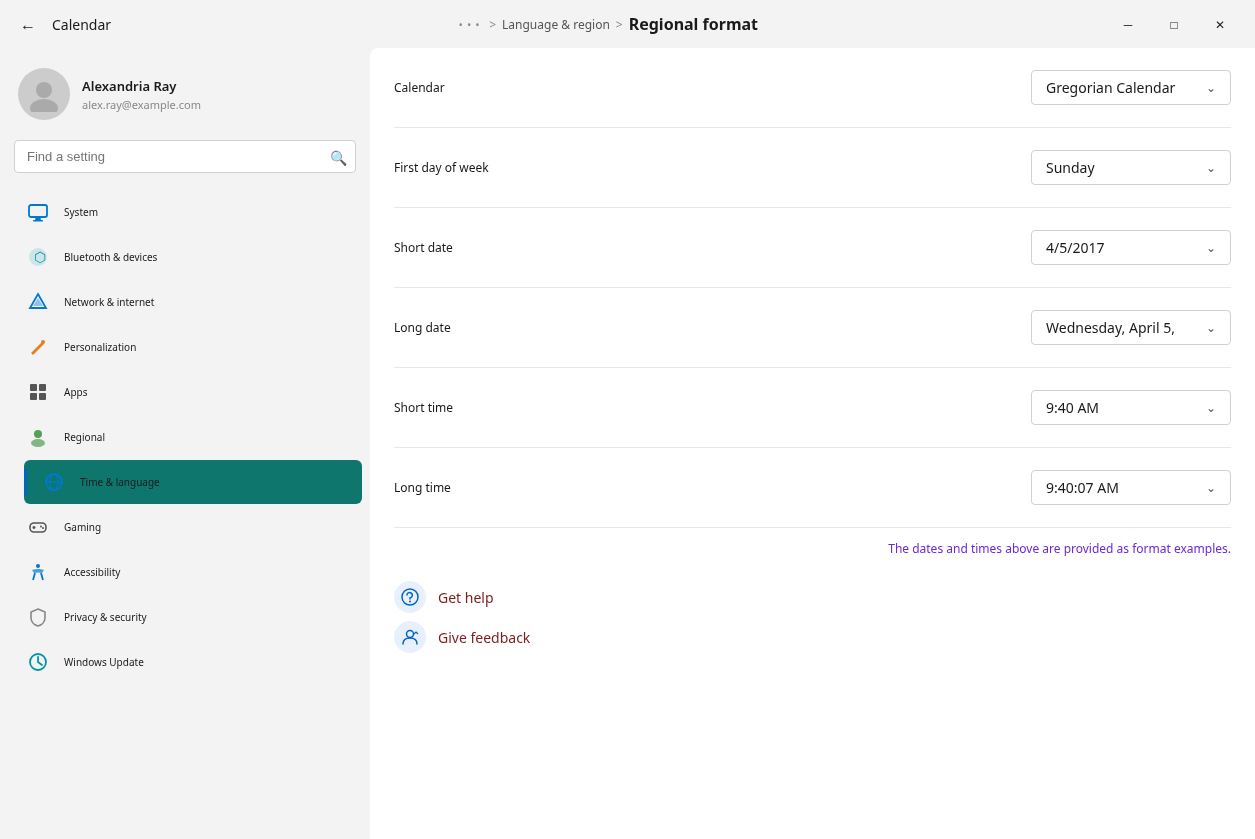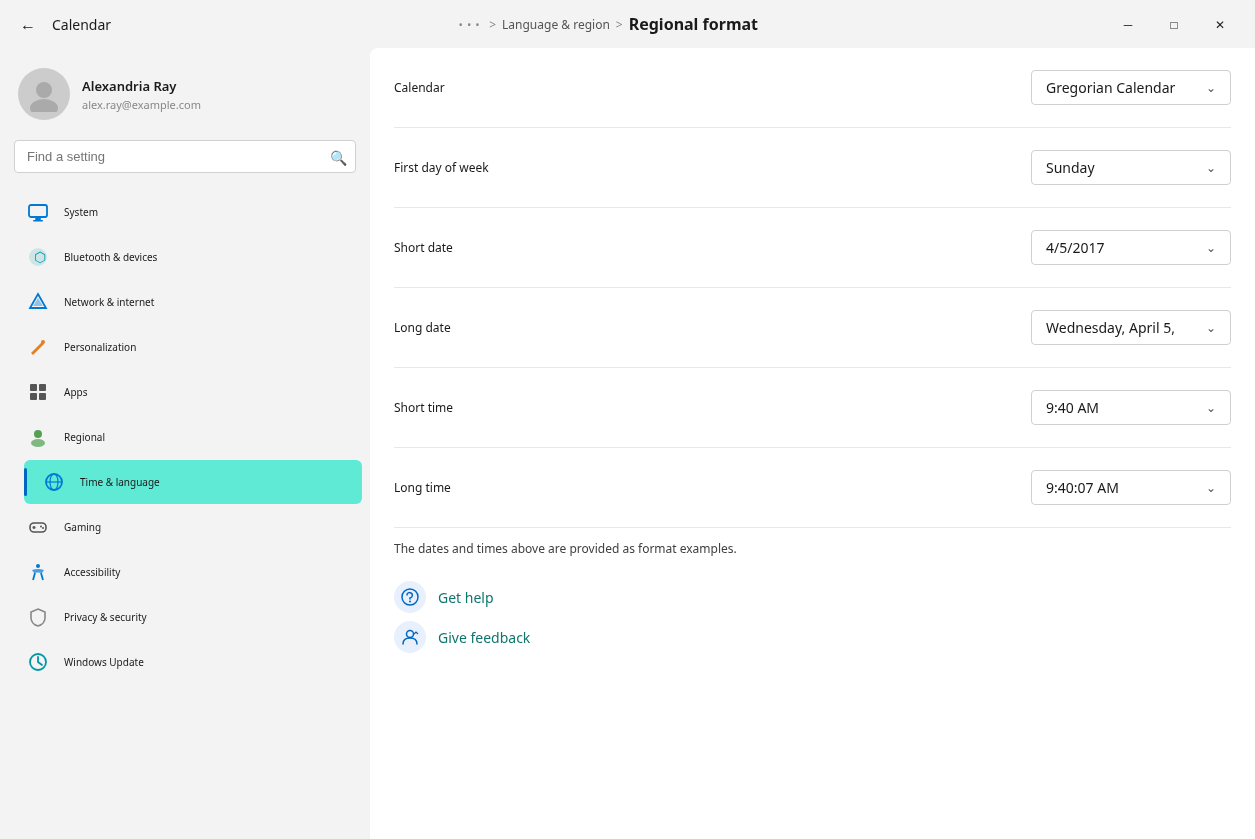--- a/index.html
+++ b/index.html
@@ -141,21 +141,21 @@
       display: flex;
       align-items: center;
       gap: 14px;
       padding: 10px 18px;
       cursor: pointer;
       border-radius: 6px;
       margin: 1px 8px;
       position: relative;
     }
     .nav-item.active {
-      background: #5eead4;
+      background: #0f766e;
       margin-left: 24px;
     }
     .nav-item.active::before {
       content: '';
       position: absolute;
       left: 0; top: 8px; bottom: 8px;
       width: 3px;
       background: #0067c0;
       border-radius: 2px;
     }
@@ -208,38 +208,38 @@
       justify-content: space-between;
       font-size: 14px;
       color: #1a1a1a;
     }
     .chevron-down {
       font-size: 12px;
       color: #555;
     }
 
     .format-note {
-      text-align: left;
+      text-align: right;
       font-size: 12px;
-      color: #404040;
+      color: #6d28d9;
       padding: 12px 0 16px 0;
     }
 
     .help-section {
       display: flex;
       flex-direction: column;
       gap: 8px;
       padding-top: 8px;
     }
     .help-link {
       display: flex;
       align-items: center;
       gap: 12px;
       cursor: pointer;
-      color: #0f766e;
+      color: #7f1d1d;
       font-size: 14px;
       text-decoration: none;
     }
     .help-icon {
       width: 32px; height: 32px;
       border-radius: 50%;
       background: #e8f0fe;
       display: flex; align-items: center; justify-content: center;
       font-size: 16px;
       flex-shrink: 0;

